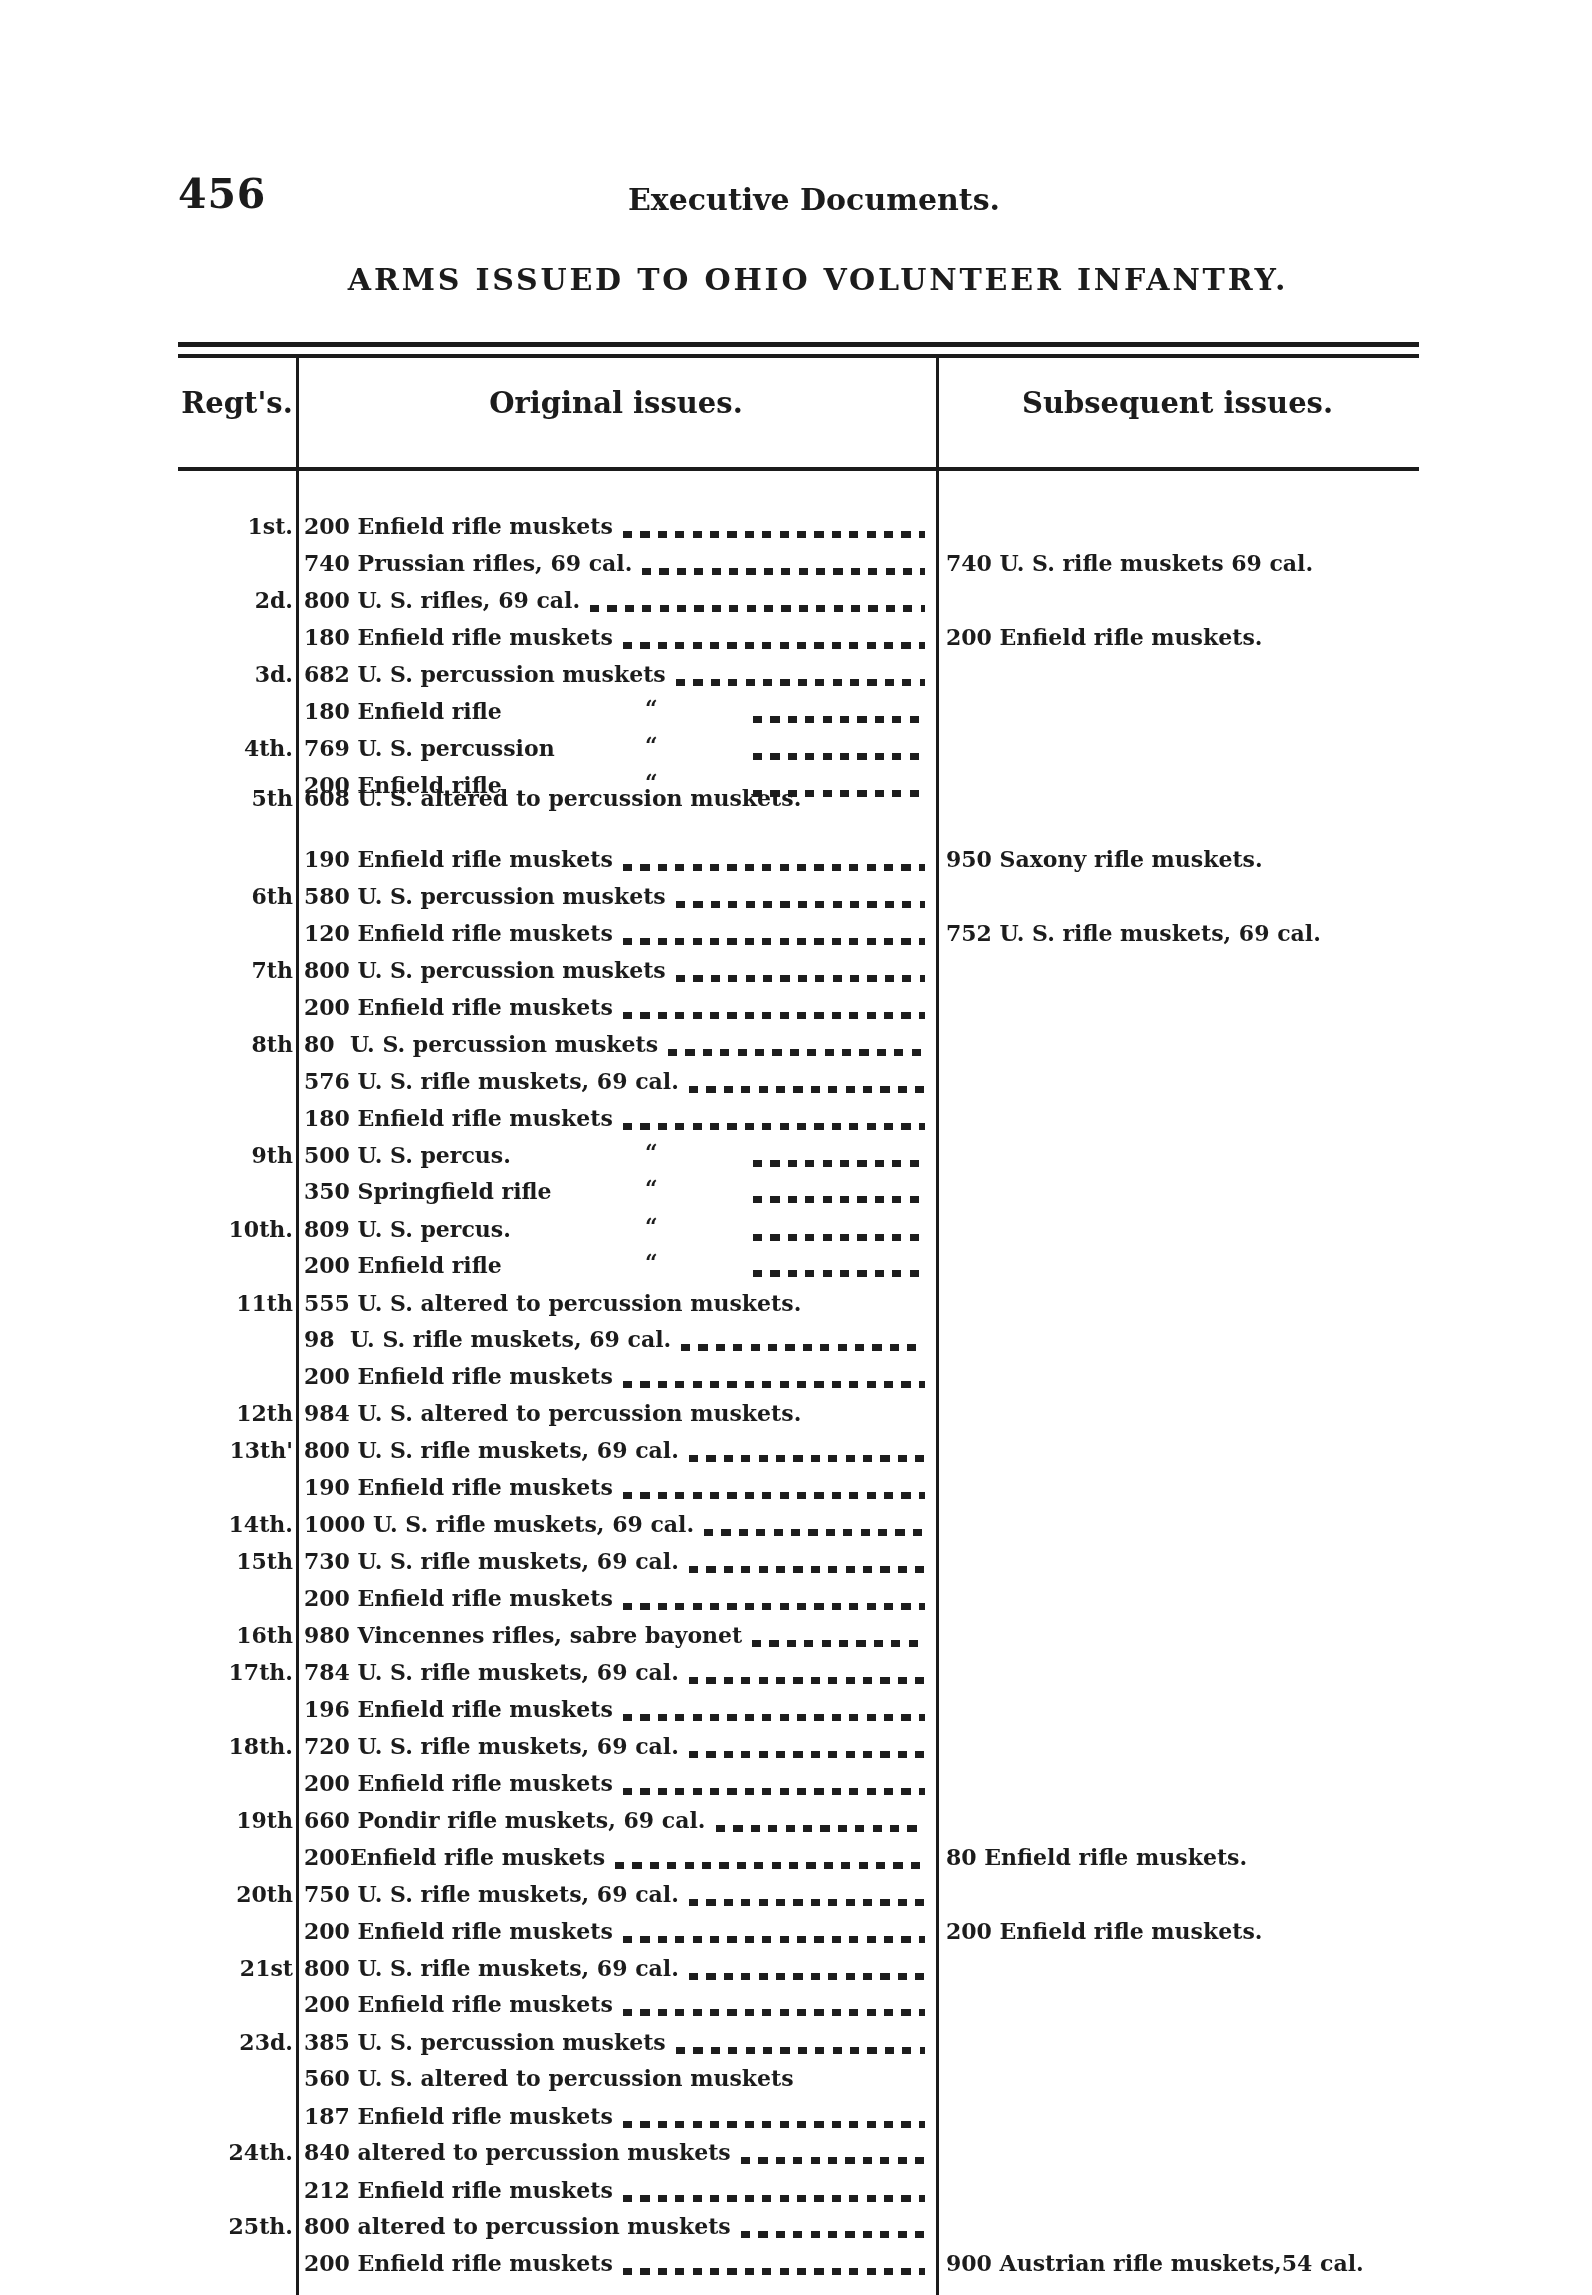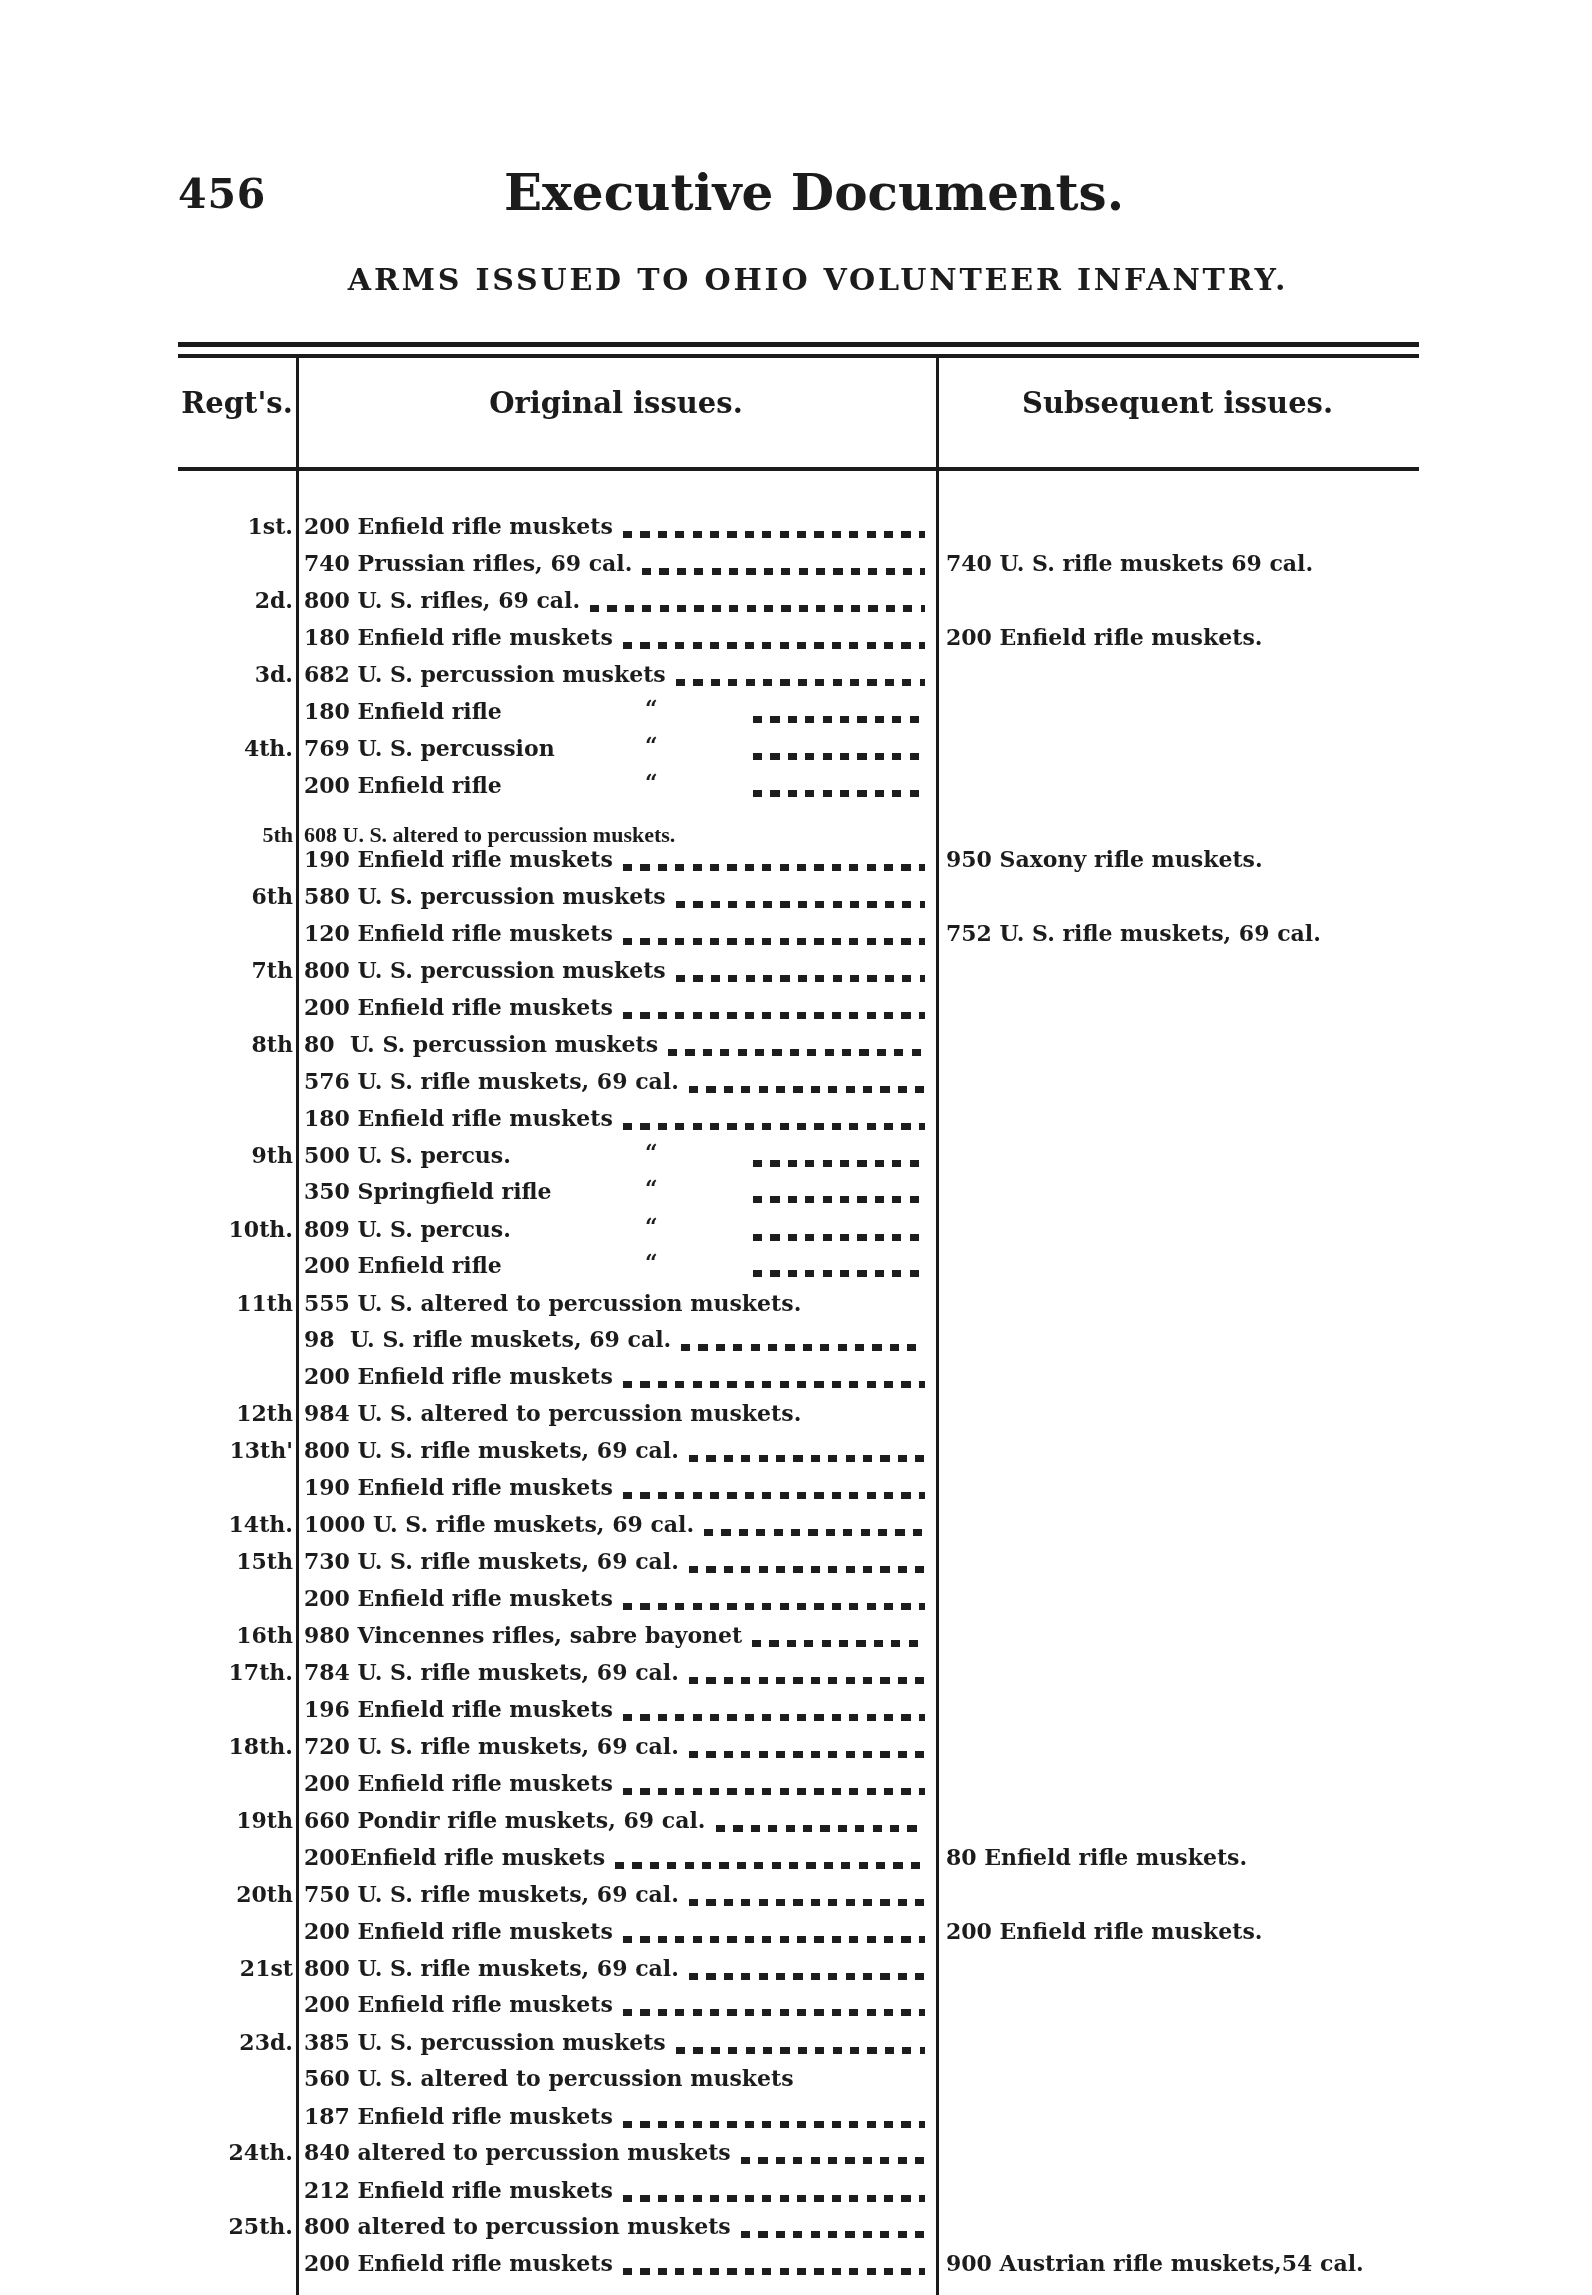--- a/index.html
+++ b/index.html
@@ -12,23 +12,23 @@
     font-family:"DejaVu Serif","Liberation Serif",serif;
     color:#1c1c1c;
     font-weight:bold;
   }
   
   .pageno {
     position:absolute; left:178px; top:171px;
     font-size:41px; line-height:46px; letter-spacing:0.9px;
   }
   .running-header {
-    position:absolute; left:814px; top:169px;
+    position:absolute; left:814px; top:176px;
     transform:translateX(-50%);
-    font-size:50px; line-height:48px; white-space:nowrap;
+    font-size:30px; line-height:48px; white-space:nowrap;
   }
   .table-title {
     position:absolute; left:818px; top:260px;
     transform:translateX(-50%);
     font-size:30px; line-height:39px; letter-spacing:2.8px; white-space:nowrap;
   }
   
   .table-wrap {
     position:absolute; left:178px; top:342px;
     width:1241px; height:1970px;
@@ -163,21 +163,21 @@
   </div>
         <div class="row" style="top: 425px;">
     <span class="regt"></span>
     <span class="orig has-ditto">
       <span class="otext">200 Enfield rifle</span>
       <span class="ditto">“</span>
       <span class="leader"></span>
     </span>
 
   </div>
-        <div class="row" style="top: 474px; font-family: Liberation Serif, serif;">
+        <div class="row" style="top: 438px;">
     <span class="regt">5th</span>
     <span class="orig">
       <span class="otext">608 U. S. altered to percussion muskets.</span>
 
     </span>
 
   </div>
         <div class="row" style="top: 499px;">
     <span class="regt"></span>
     <span class="orig">

